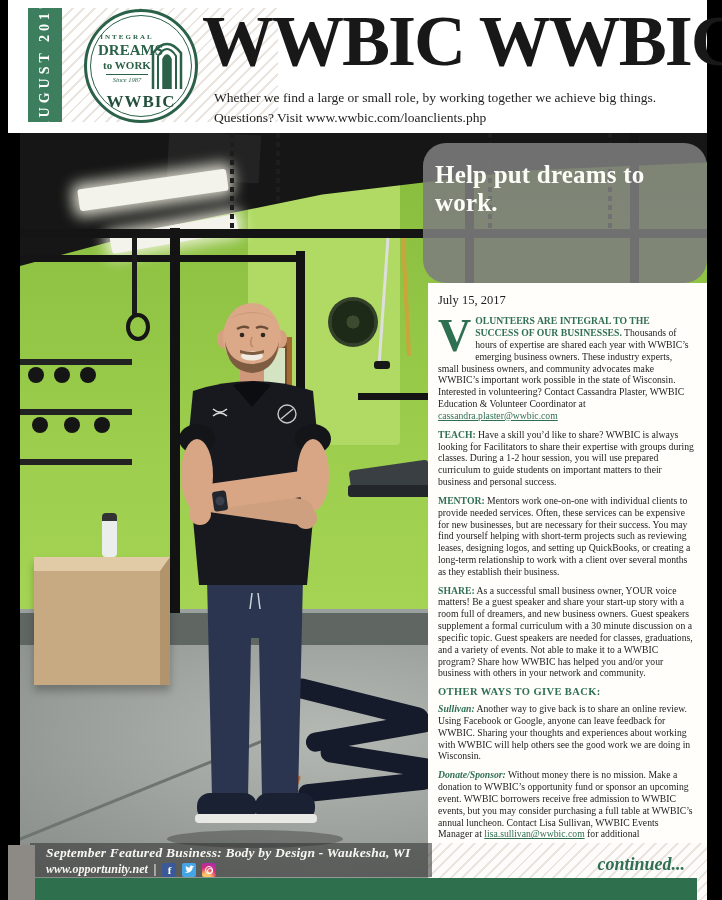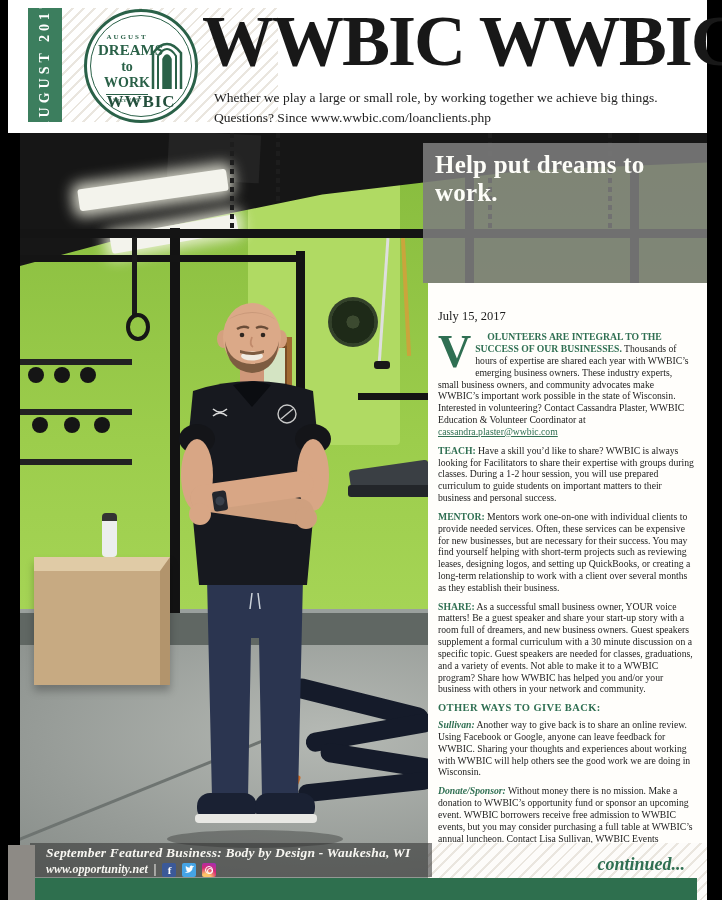--- a/index.html
+++ b/index.html
@@ -13,21 +13,21 @@
   #month-box{position:absolute;left:20px;top:8px;width:34px;height:114px;background:#3c7e5e;
              display:flex;align-items:center;justify-content:center;}
   #month-box span{writing-mode:vertical-rl;transform:rotate(180deg);color:#fff;font-weight:bold;
                   font-size:14px;letter-spacing:4px;white-space:nowrap;}
   #logo{position:absolute;left:76px;top:9px;width:114px;height:114px;background:#fff;border-radius:50%;}
   #logo .ring-outer{position:absolute;inset:0;border:3px solid #2a6148;border-radius:50%;}
   #logo .ring-inner{position:absolute;inset:6px;border:1.5px solid #2a6148;border-radius:50%;}
   #logo .ltxt{position:absolute;left:14px;top:24px;width:58px;text-align:center;color:#2a6148;}
   #logo .l1{font-size:7px;letter-spacing:2px;font-weight:bold;}
   #logo .l2{font-size:15px;font-weight:bold;margin-top:1px;}
-  #logo .l3{font-size:14px;font-weight:bold;}
+  #logo .l3{font-size:11px;font-weight:bold;}
   #logo .l4{font-size:6.5px;font-style:italic;border-top:1px solid #2a6148;margin:3px 8px 0;padding-top:1px;}
   #logo .brand{position:absolute;left:0;right:0;bottom:11px;text-align:center;font-weight:bold;
                font-size:17px;letter-spacing:1px;color:#234f3c;}
   #logo svg{position:absolute;right:13px;top:22px;}
   #masthead-title{position:absolute;left:194px;top:4px;width:510px;font-weight:bold;font-size:72px;
                   letter-spacing:-2px;color:#181818;white-space:nowrap;line-height:1.05;}
   #masthead-tagline{position:absolute;left:206px;top:88px;font-size:13.5px;color:#222;line-height:1.45;}
 
   
   #photo{position:absolute;left:20px;top:133px;width:687px;height:767px;overflow:hidden;
@@ -78,32 +78,32 @@
   .rope{position:absolute;background:#151b2a;border-radius:12px;}
   #ropes .r1{left:270px;top:560px;width:140px;height:20px;transform:rotate(14deg);}
   #ropes .r2{left:285px;top:590px;width:130px;height:19px;transform:rotate(-10deg);}
   #ropes .r3{left:300px;top:618px;width:118px;height:19px;transform:rotate(9deg);}
   #ropes .r4{left:278px;top:645px;width:135px;height:18px;transform:rotate(-6deg);}
   #ropes .tip{left:262px;top:640px;width:18px;height:10px;background:#cf6a22;transform:rotate(20deg);border-radius:2px;}
   #person{left:135px;top:160px;width:200px;height:560px;}
 
   
   #hero-overlay{left:403px;top:10px;width:284px;height:140px;background:rgba(125,125,125,.88);
-                color:#fdfdf8;padding:8px 10px 0 12px;box-sizing:border-box;}
+                color:#fdfdf8;padding:18px 10px 0 12px;box-sizing:border-box;border-radius:23px;}
   #hero-overlay h2{margin:0;font-size:25px;line-height:1.1;font-weight:bold;letter-spacing:.2px;}
   #hero-overlay p{margin:2px 0 0;font-style:italic;font-size:17.5px;line-height:1.17;}
   #panel{left:408px;top:150px;width:279px;height:560px;background:#fffefb;box-sizing:border-box;
-         padding:26px 12px 0 10px;overflow:hidden;color:#1c1c1c;}
+         padding:10px 12px 0 10px;overflow:hidden;color:#1c1c1c;}
   #panel{font-size:9.7px;line-height:1.22;}
   #article-date{font-size:12.5px;margin:0 0 9px;}
   #panel p{margin:0 0 7px;}
   .glabel{color:#2f6f52;font-weight:bold;}
   .gitalic{color:#2f6f52;font-weight:bold;font-style:italic;}
   .dropcap{float:left;font-size:46px;line-height:.8;font-weight:bold;color:#2f6f52;margin:3px 4px 0 0;}
-  .lead{color:#2f6f52;font-weight:bold;margin-left:12px;}
+  .lead{color:#2f6f52;font-weight:bold;}
   a.email{color:#2f6f52;text-decoration:underline;cursor:pointer;}
   #give-back-heading{color:#2f6f52;font-weight:bold;font-size:10.5px;letter-spacing:.4px;margin:2px 0 4px;}
   #continued-strip{left:408px;top:710px;width:279px;height:57px;background-color:#fdfcfa;}
   #continued{position:absolute;right:22px;top:11px;color:#2f6f52;font-weight:bold;font-style:italic;font-size:18px;}
   #caption-bar{left:10px;top:710px;width:402px;height:34px;background:rgba(45,45,45,.55);
                color:#f7f6f1;padding:2px 0 0 16px;box-sizing:border-box;}
   #caption-line1{font-style:italic;font-size:13.5px;font-weight:bold;letter-spacing:.2px;}
   #caption-line2{display:flex;align-items:center;gap:6px;font-style:italic;font-weight:bold;font-size:12px;margin-top:1px;}
   .sicon{width:14px;height:14px;border-radius:2px;display:flex;align-items:center;justify-content:center;}
   #fb-icon{background:#3b5998;color:#fff;font-size:11px;font-weight:bold;font-style:normal;}
@@ -121,36 +121,36 @@
 
   <header id="masthead">
     <div id="masthead-stripes" class="stripes"></div>
     <div id="month-box">
       <span>AUGUST 2017</span>
     </div>
     <div id="logo">
       <div class="ring-outer"></div>
       <div class="ring-inner"></div>
       <div class="ltxt">
-        <div class="l1">AUGUST</div>
+        <div class="l1">INTEGRAL</div>
         <div class="l2">DREAMS</div>
         <div class="l3">to WORK</div>
         <div class="l4">Since 1987</div>
       </div>
       <svg width="36" height="60" viewBox="0 0 36 60">
         <path d="M4,58 V22 Q18,4 32,22 V58" fill="none" stroke="#2a6148" stroke-width="2.5"></path>
         <path d="M9,58 V25 Q18,11 27,25 V58" fill="none" stroke="#2a6148" stroke-width="2"></path>
         <path d="M14,58 V28 Q18,20 22,28 V58" fill="#2a6148" stroke="#2a6148" stroke-width="1.5"></path>
       </svg>
       <div class="brand">WWBIC</div>
     </div>
     <div id="masthead-title">WWBIC WWBIC</div>
     <div id="masthead-tagline">
-      <div>Whether we play a large or small role, by working together we achieve big things.</div>
-      <div>Questions? Since www.wwbic.com/loanclients.php</div>
+      <div>Whether we find a large or small role, by working together we achieve big things.</div>
+      <div>Questions? Visit www.wwbic.com/loanclients.php</div>
     </div>
   </header>
 
   <div id="photo">
     <div id="wall-panel" class="abs"></div>
     <div id="ceiling" class="abs"></div>
     <div id="ac-unit" class="abs"></div>
     <div id="light1" class="abs light"></div>
     <div id="light2" class="abs light"></div>
     <div id="door" class="abs">

